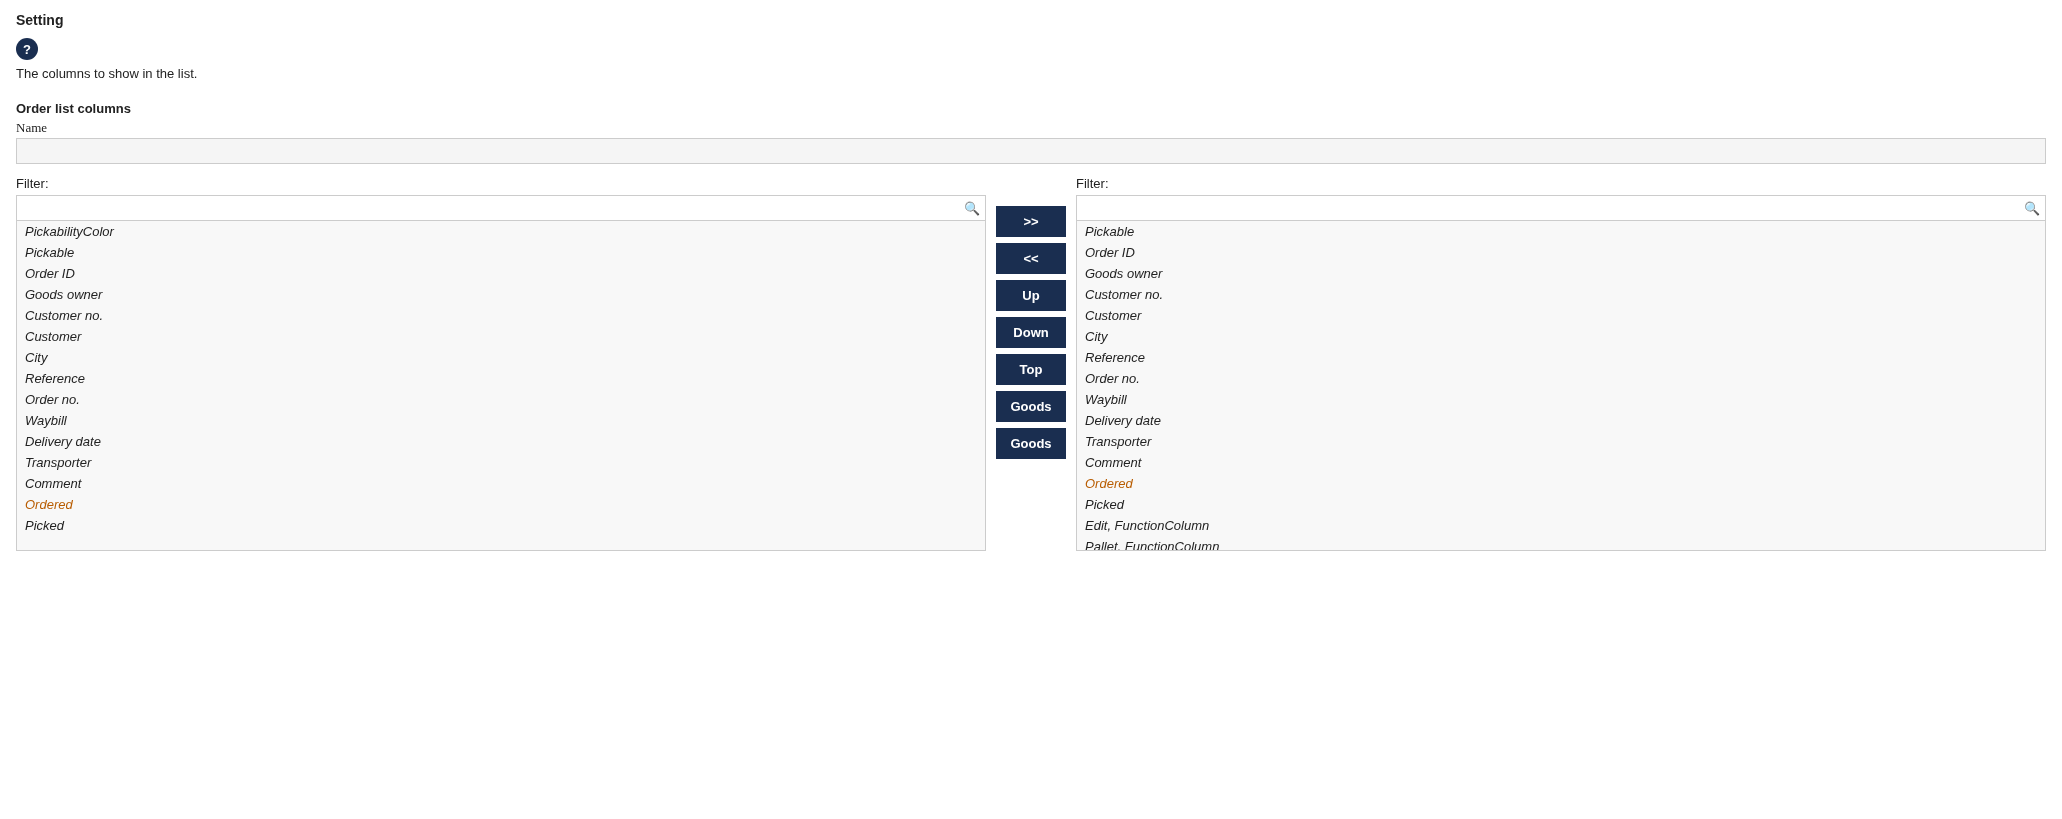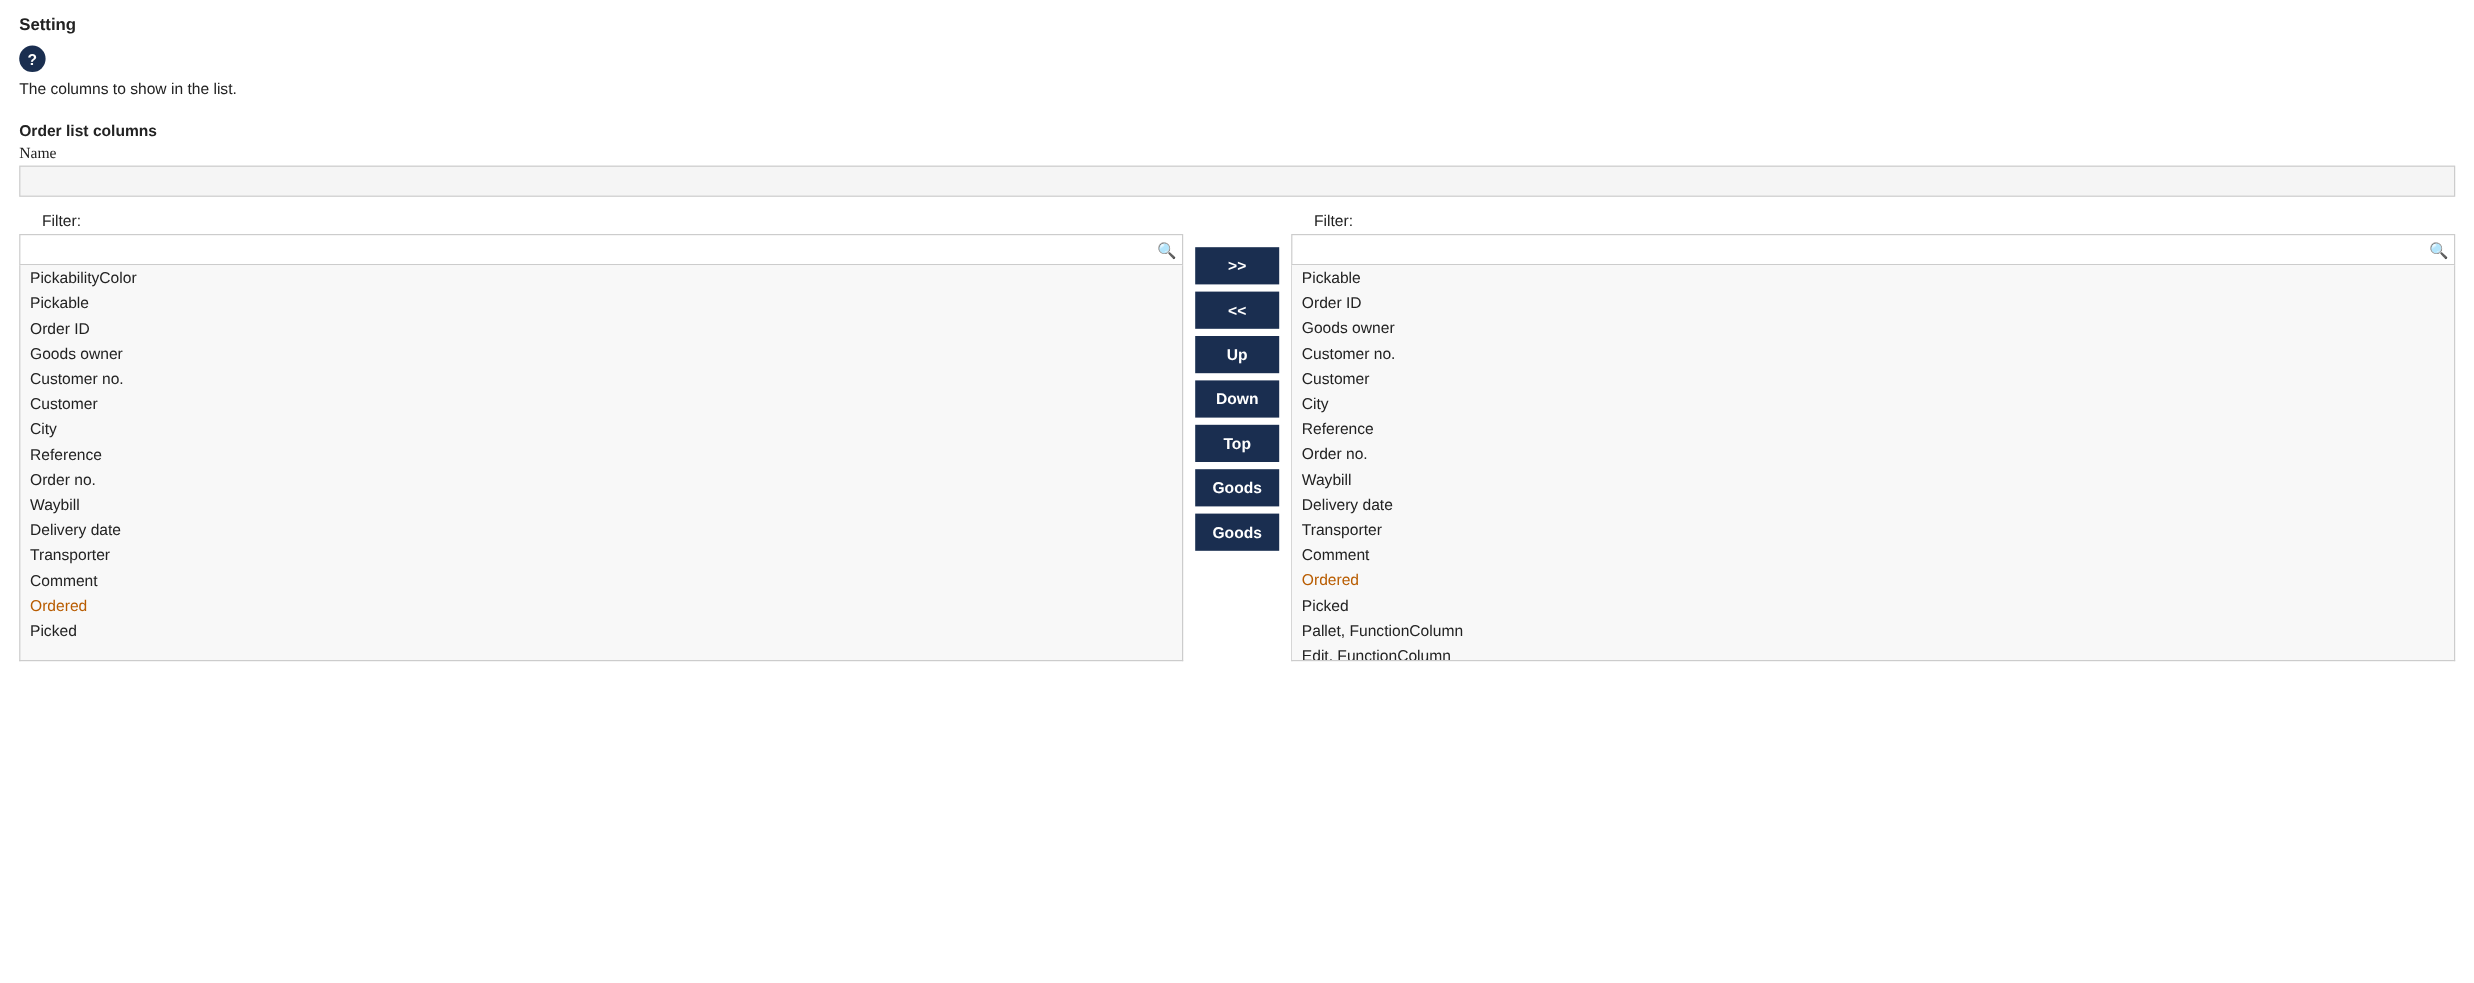--- a/index.html
+++ b/index.html
@@ -76,21 +76,20 @@
       display: flex;
       flex-direction: column;
       align-items: center;
       gap: 6px;
       padding: 0 10px;
       padding-top: 30px;
     }
     .filter-label {
       font-size: 13px;
       margin-bottom: 4px;
-      margin-left: 19px;
     }
     .filter-row {
       display: flex;
       align-items: center;
       border: 1px solid #ccc;
       background: #fff;
       height: 26px;
       padding: 0 4px;
       margin-bottom: 0;
       position: relative;
@@ -119,20 +118,21 @@
       list-style: none;
       padding: 0;
       margin: 0;
     }
     .list-box ul li {
       padding: 3px 8px;
       cursor: pointer;
       font-size: 13px;
       color: #222;
       white-space: nowrap;
+      font-style: italic;
     }
     .list-box ul li.highlighted {
       color: #b85c00;
     }
     .btn-action {
       background: #1a2e50;
       color: #fff;
       border: none;
       padding: 8px 14px;
       font-size: 13px;
@@ -222,22 +222,22 @@
           <li>Customer</li>
           <li>City</li>
           <li>Reference</li>
           <li>Order no.</li>
           <li>Waybill</li>
           <li>Delivery date</li>
           <li>Transporter</li>
           <li>Comment</li>
           <li class="highlighted">Ordered</li>
           <li>Picked</li>
+          <li>Edit, FunctionColumn</li>
           <li>Pallet, FunctionColumn</li>
-          <li>Edit, FunctionColumn</li>
         </ul>
     </div>
   </div>
 
 </div>
 
 
 
 
 </body></html>

